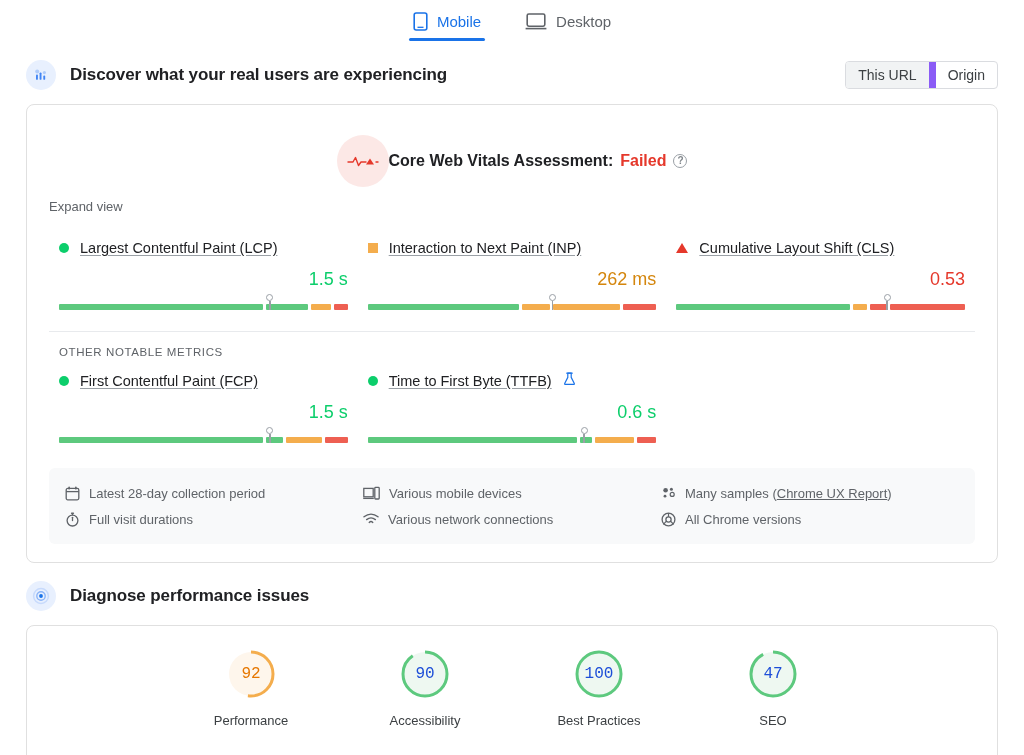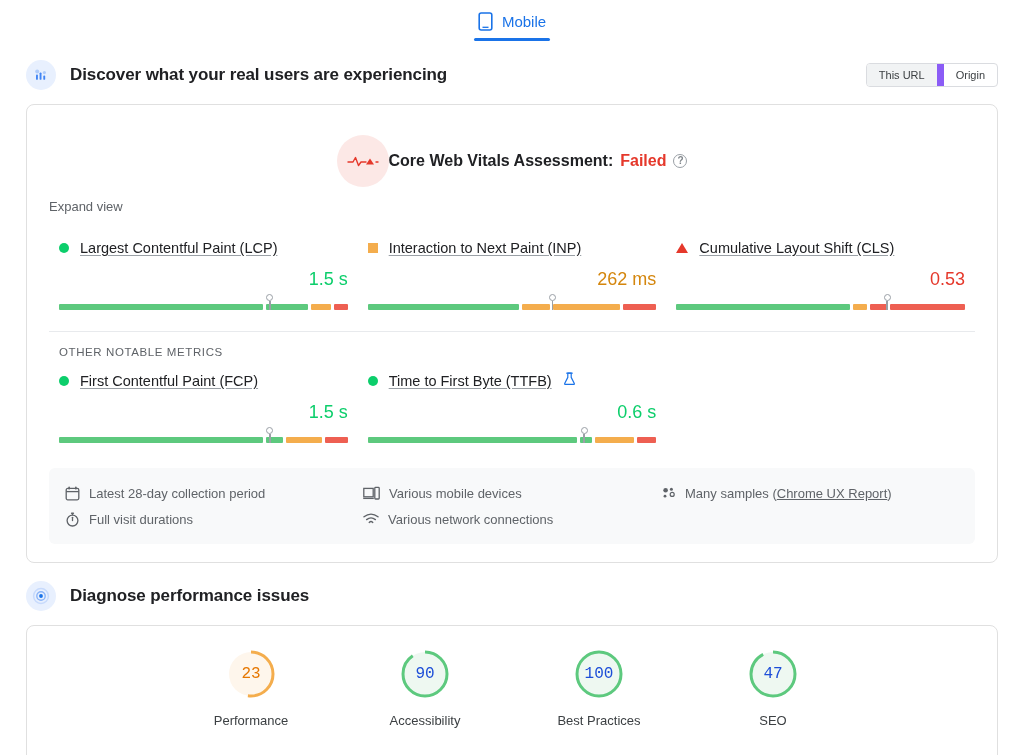--- a/index.html
+++ b/index.html
@@ -65,21 +65,21 @@
     letter-spacing: -0.1px;
   }
   .url-toggle {
     position: absolute;
     right: 26px; top: 50%;
     transform: translateY(-50%);
     display: flex;
     border: 1px solid #dadce0;
     border-radius: 4px;
     overflow: hidden;
-    font-size: 11px;
+    font-size: 14px;
     background: #fff;
   }
   .url-toggle div {
     padding: 5px 12px;
     color: #3c4043;
     cursor: pointer;
     white-space: nowrap;
   }
   .url-toggle div.sel { background: #f1f3f4; }
   .url-toggle div + div { border-left: 7px solid #8b5cf6; }
@@ -301,20 +301,29 @@
 
 <div class="device-tabs">
   <div class="device-tab active">
     <span>
       <svg width="15" height="19" viewBox="0 0 15 19">
         <rect x="1.2" y="1" width="12.6" height="17" rx="2" fill="none" stroke="#1a73e8" stroke-width="1.6"></rect>
         <line x1="4.5" y1="15.3" x2="10.5" y2="15.3" stroke="#1a73e8" stroke-width="1.3"></line>
       </svg>
     </span>
     <span>Mobile</span>
+  </div>
+  <div class="device-tab">
+    <span>
+      <svg width="22" height="19" viewBox="0 0 22 19">
+        <rect x="2.2" y="2" width="17.6" height="12.2" rx="1.6" fill="none" stroke="#5f6368" stroke-width="1.6"></rect>
+        <line x1="0.6" y1="16.6" x2="21.4" y2="16.6" stroke="#5f6368" stroke-width="1.6"></line>
+      </svg>
+    </span>
+    <span>Desktop</span>
   </div>
 </div>
 
 <div class="section-head">
   <div class="section-badge">
     <svg width="18" height="18" viewBox="0 0 18 18">
       <circle cx="5.2" cy="5.4" r="2" fill="#aecbfa"></circle>
       <circle cx="12.4" cy="6.6" r="1.6" fill="#aecbfa"></circle>
       <rect x="4" y="8.4" width="1.9" height="5.4" rx="0.9" fill="#4285f4"></rect>
       <rect x="7.6" y="6.4" width="1.9" height="7.4" rx="0.9" fill="#4285f4"></rect>
@@ -510,20 +519,32 @@
           <span>
             <svg width="15" height="14" viewBox="0 0 15 14">
               <circle cx="4.6" cy="4.2" r="2.3" fill="#5f6368"></circle>
               <circle cx="10.4" cy="3.2" r="1.5" fill="#5f6368"></circle>
               <circle cx="11.2" cy="8.4" r="2" fill="none" stroke="#5f6368" stroke-width="1.2"></circle>
               <circle cx="4" cy="10.2" r="1.4" fill="#5f6368"></circle>
             </svg>
           </span>
           <span>Many samples (<a>Chrome UX Report</a>)</span>
         </div>
+        <div class="meta-item">
+          <span>
+            <svg width="15" height="15" viewBox="0 0 15 15">
+              <circle cx="7.5" cy="7.5" r="6.4" fill="none" stroke="#5f6368" stroke-width="1.3"></circle>
+              <circle cx="7.5" cy="7.5" r="2.6" fill="none" stroke="#5f6368" stroke-width="1.3"></circle>
+              <line x1="7.5" y1="1.1" x2="7.5" y2="4.9" stroke="#5f6368" stroke-width="1.2"></line>
+              <line x1="9.8" y1="9.4" x2="12.6" y2="12.4" stroke="#5f6368" stroke-width="1.2"></line>
+              <line x1="5.2" y1="9.4" x2="2.4" y2="12.4" stroke="#5f6368" stroke-width="1.2"></line>
+            </svg>
+          </span>
+          <span>All Chrome versions</span>
+        </div>
       </div>
     </div>
 </div>
 
 <div class="section-head" style="margin-top:10px;">
   <div class="section-badge">
     <svg width="18" height="18" viewBox="0 0 18 18">
       <circle cx="9" cy="9" r="7.4" fill="none" stroke="#c7dafc" stroke-width="1.5"></circle>
       <circle cx="9" cy="9" r="4.2" fill="none" stroke="#8ab4f8" stroke-width="1.4"></circle>
       <circle cx="9" cy="9" r="1.9" fill="#1a73e8"></circle>
@@ -533,21 +554,21 @@
 </div>
 
 <div class="gauge-panel">
   <div class="gauge-row" id="gauge-row">
       <div class="gauge">
         <div class="gauge-ring">
           <svg width="52" height="52" viewBox="0 0 52 52">
             <circle cx="26" cy="26" r="22" fill="#fef6ec"></circle>
             <circle cx="26" cy="26" r="22" fill="none" stroke="#f4ad4d" stroke-width="3" stroke-dasharray="71.88 66.35" transform="rotate(-90 26 26)" stroke-linecap="butt"></circle>
           </svg>
-          <div class="gauge-score s-avg">23</div>
+          <div class="gauge-score s-avg">92</div>
         </div>
         <div class="gauge-label">Performance</div>
       </div>
       <div class="gauge">
         <div class="gauge-ring">
           <svg width="52" height="52" viewBox="0 0 52 52">
             <circle cx="26" cy="26" r="22" fill="#eef8f1"></circle>
             <circle cx="26" cy="26" r="22" fill="none" stroke="#5dc97e" stroke-width="3" stroke-dasharray="124.41 13.82" transform="rotate(-90 26 26)" stroke-linecap="butt"></circle>
           </svg>
           <div class="gauge-score s-good">90</div>

